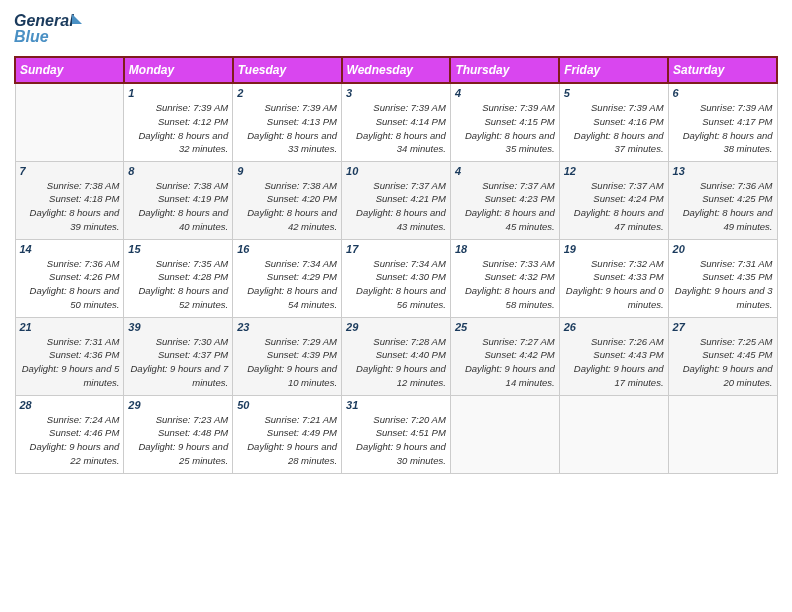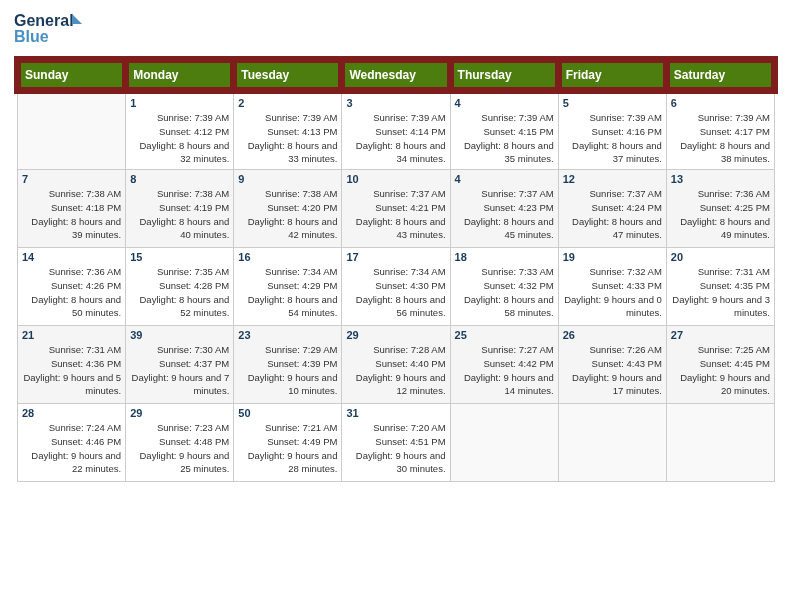--- a/index.html
+++ b/index.html
@@ -6,20 +6,21 @@
     body {
       font-family: Arial, sans-serif;
       background: #fff;
       width: 792px;
       height: 612px;
       overflow: hidden;
     }
     .container {
       width: 792px;
       padding: 10px 14px 8px 14px;
+      font-style: italic;
     }
     .header-row {
       display: flex;
       justify-content: space-between;
       align-items: flex-start;
       margin-bottom: 6px;
     }
     .logo {
       display: flex;
       align-items: center;
@@ -38,27 +39,27 @@
       font-size: 14px;
       color: #444;
       margin-top: 2px;
     }
     table {
       width: 100%;
       border-collapse: collapse;
       table-layout: fixed;
     }
     th {
-      background-color: #4d7c0f;
+      background-color: #d946ef;
       color: white;
       font-size: 12px;
       font-weight: bold;
       padding: 5px 4px;
       text-align: left;
-      border: 7px solid #7f1d1d;
+      border: 2px solid #7f1d1d;
     }
     td {
       border: 1px solid #ccc;
       vertical-align: top;
       padding: 3px 4px;
       font-size: 9.5px;
       color: #333;
       height: 78px;
       background: #fff;
     }

